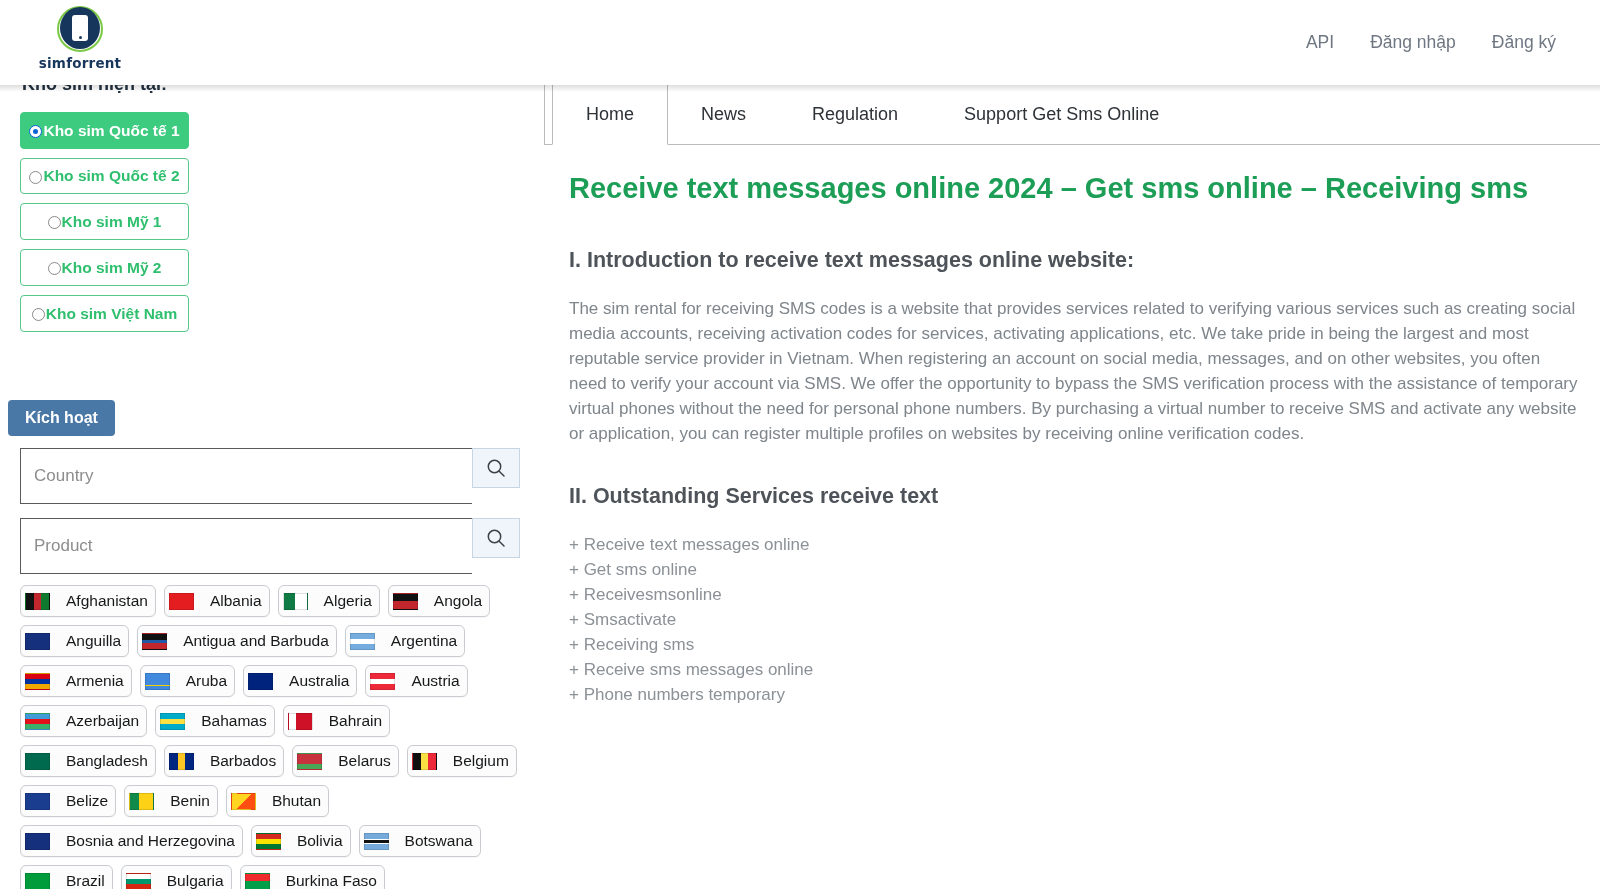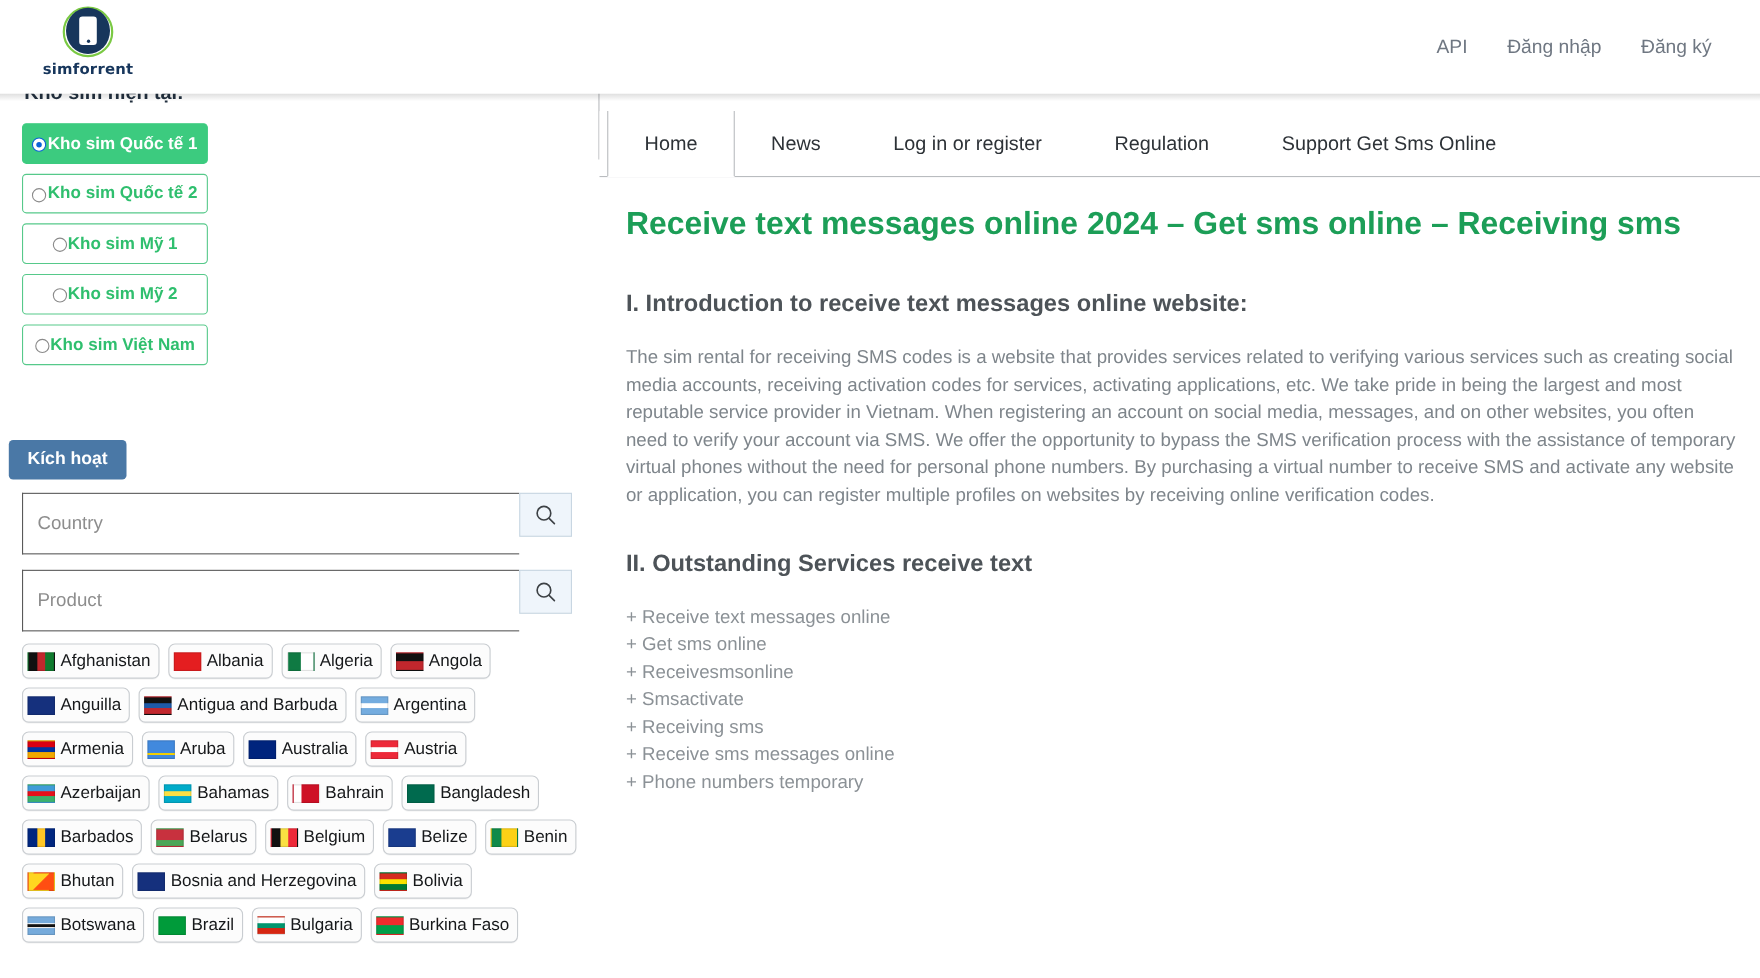--- a/index.html
+++ b/index.html
@@ -231,21 +231,21 @@
     position: absolute;
     left: 20px; top: 500px;
     width: 505px;
     display: flex;
     flex-wrap: wrap;
     gap: 8px 8px;
   }
   .country-chip {
     display: inline-flex;
     align-items: center;
-    gap: 3px;
+    gap: 14px;
     border: 1px solid #c9cdd1;
     border-radius: 6px;
     background: #fcfcfc;
     padding: 4px 7px 4px 4px;
     font-size: 15.5px;
     color: #16181a;
     white-space: nowrap;
     cursor: pointer;
     line-height: 22px;
     box-shadow: 0 1px 0 rgba(0,0,0,0.04);
@@ -264,21 +264,21 @@
   .v-divider {
     position: absolute;
     left: 544px; top: 0;
     width: 1px; height: 60px;
     background: #b9bcbf;
   }
 
   
   .main {
     position: absolute;
-    left: 545px; top: 16px;
+    left: 545px; top: 0;
     width: 1055px; height: 600px;
     background: #ffffff;
   }
   .tabstrip {
     position: absolute;
     left: 0; top: 0;
     width: 1055px; height: 60px;
     display: flex;
     align-items: stretch;
     border-bottom: 1px solid #b9bcbf;
@@ -524,21 +524,20 @@
         </div>
       </div>
   </aside>
 
   <div class="v-divider"></div>
 
   <main class="main">
     <div class="tabstrip" id="tabstrip">
         <div class="tab active">Home</div>
         <div class="tab">News</div>
-        <div class="tab">Log in or register</div>
         <div class="tab">Regulation</div>
         <div class="tab">Support Get Sms Online</div>
       </div>
 
     <article class="article">
       <h1>Receive text messages online 2024 – Get sms online – Receiving sms</h1>
       <h2>I. Introduction to receive text messages online website:</h2>
       <p class="body">The sim rental for receiving SMS codes is a website that provides services related to verifying various services such as creating social media accounts, receiving activation codes for services, activating applications, etc. We take pride in being the largest and most reputable service provider in Vietnam. When registering an account on social media, messages, and on other websites, you often need to verify your account via SMS. We offer the opportunity to bypass the SMS verification process with the assistance of temporary virtual phones without the need for personal phone numbers. By purchasing a virtual number to receive SMS and activate any website or application, you can register multiple profiles on websites by receiving online verification codes.</p>
       <h2>II. Outstanding Services receive text</h2>
       <ul class="svc-list" id="svc-list">

